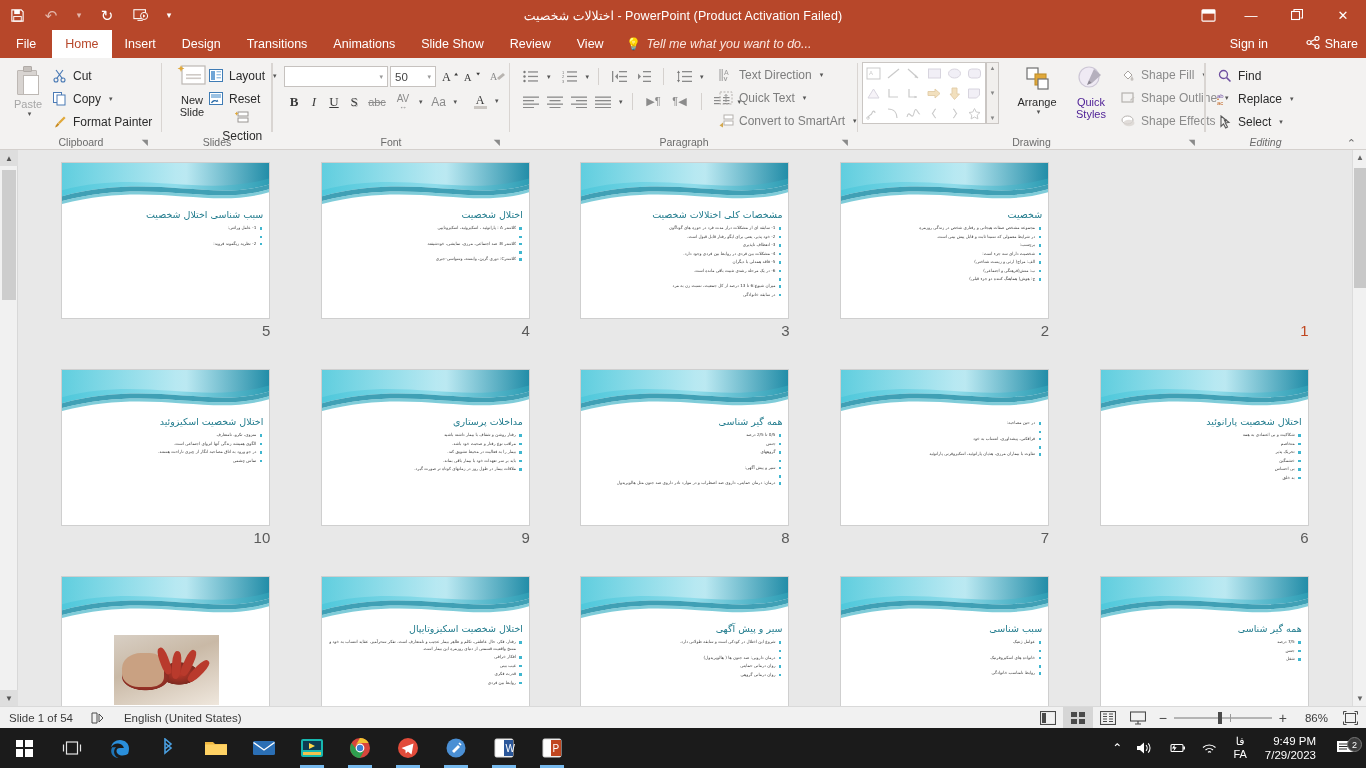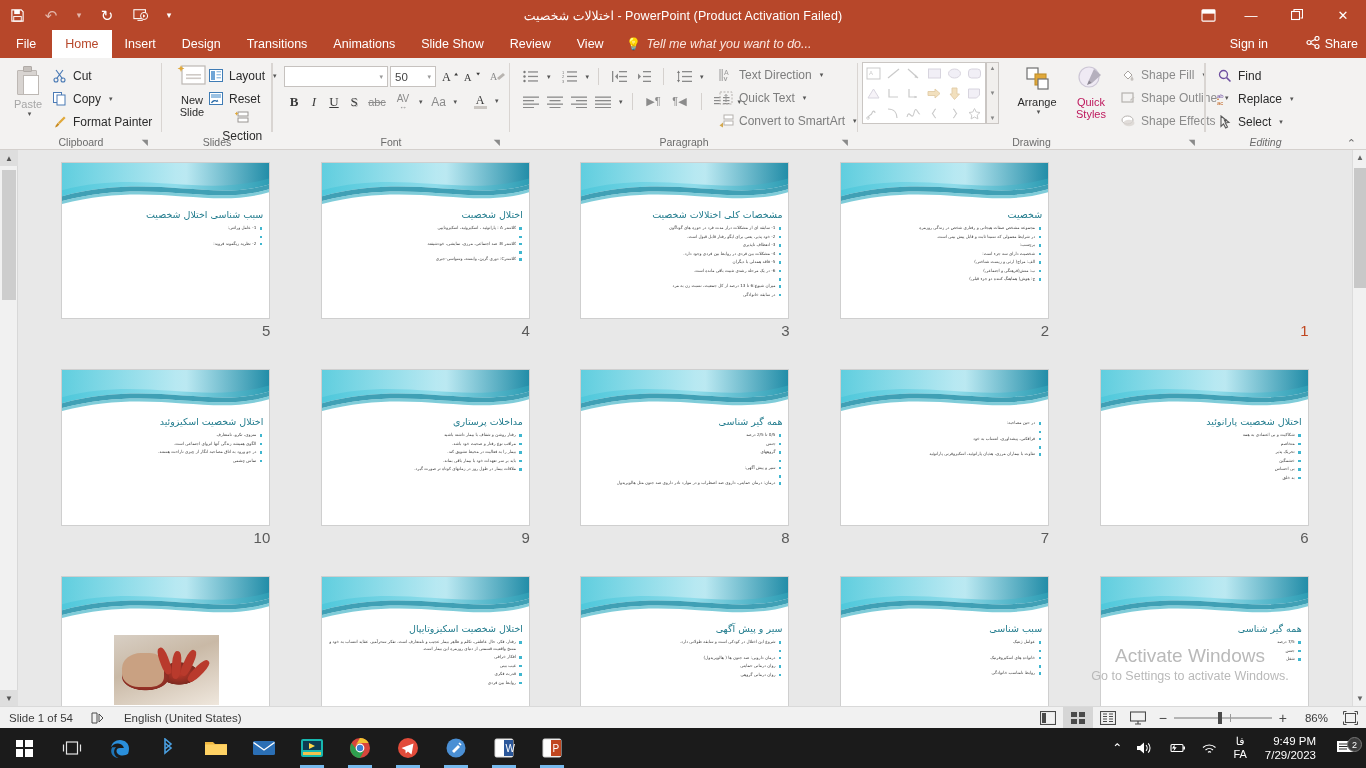--- a/index.html
+++ b/index.html
@@ -745,21 +745,21 @@
         <span>
           <svg width="30" height="26" viewBox="0 0 30 26">
               <rect x="5" y="2" width="11" height="11" fill="#fff" stroke="#6f6f6f" stroke-width="1.2"></rect>
               <rect x="13" y="8" width="11" height="11" fill="#e0a83a" stroke="#c08f2b" stroke-width="1.1"></rect>
               <rect x="16" y="13" width="10" height="10" fill="#fff" stroke="#6f6f6f" stroke-width="1.2"></rect>
             </svg>
         </span>
         <span class="blabel">Arrange</span>
         <span class="caret">▾</span>
       </div>
-      <div class="bigbtn" style="left:208px; top:6px; width:50px; color:#be185d;">
+      <div class="bigbtn" style="left:208px; top:6px; width:50px; color:#4c1d95;">
         <span>
           <svg width="32" height="28" viewBox="0 0 32 28">
               <circle cx="14" cy="13" r="10" fill="#efeaf4" stroke="#cdc7d6" stroke-width="1.2"></circle>
               <path d="M19 5l7 6-9 8-3-3z" fill="#b5b0bd"></path>
               <path d="M14 16l3 3-5 2z" fill="#8c8792"></path>
             </svg>
         </span>
         <span class="blabel">Quick</span>
         <span class="blabel">Styles</span>
       </div>
@@ -1282,24 +1282,20 @@
         </div>
       </div>
 
     <div class="vscroll">
       <div class="arrow" style="top:0;">▲</div>
       <div class="bar"></div>
       <div class="arrow" style="bottom:0;">▼</div>
     </div>
   </div>
 
-  <div class="watermark">
-    <div class="wm1">Activate Windows</div>
-    <div class="wm2">Go to Settings to activate Windows.</div>
-  </div>
 
   <div class="statusbar">
     <div class="sb-item">Slide 1 of 54</div>
     <div class="sb-item">
       <svg width="15" height="14" viewBox="0 0 15 14">
           <path d="M1 2h5v10H1z" fill="none" stroke="#4a4a4a" stroke-width="1"></path>
           <path d="M8 3l4 4-4 4z" fill="none" stroke="#4a4a4a" stroke-width="1"></path>
         </svg>
     </div>
     <div class="sb-item">English (United States)</div>

